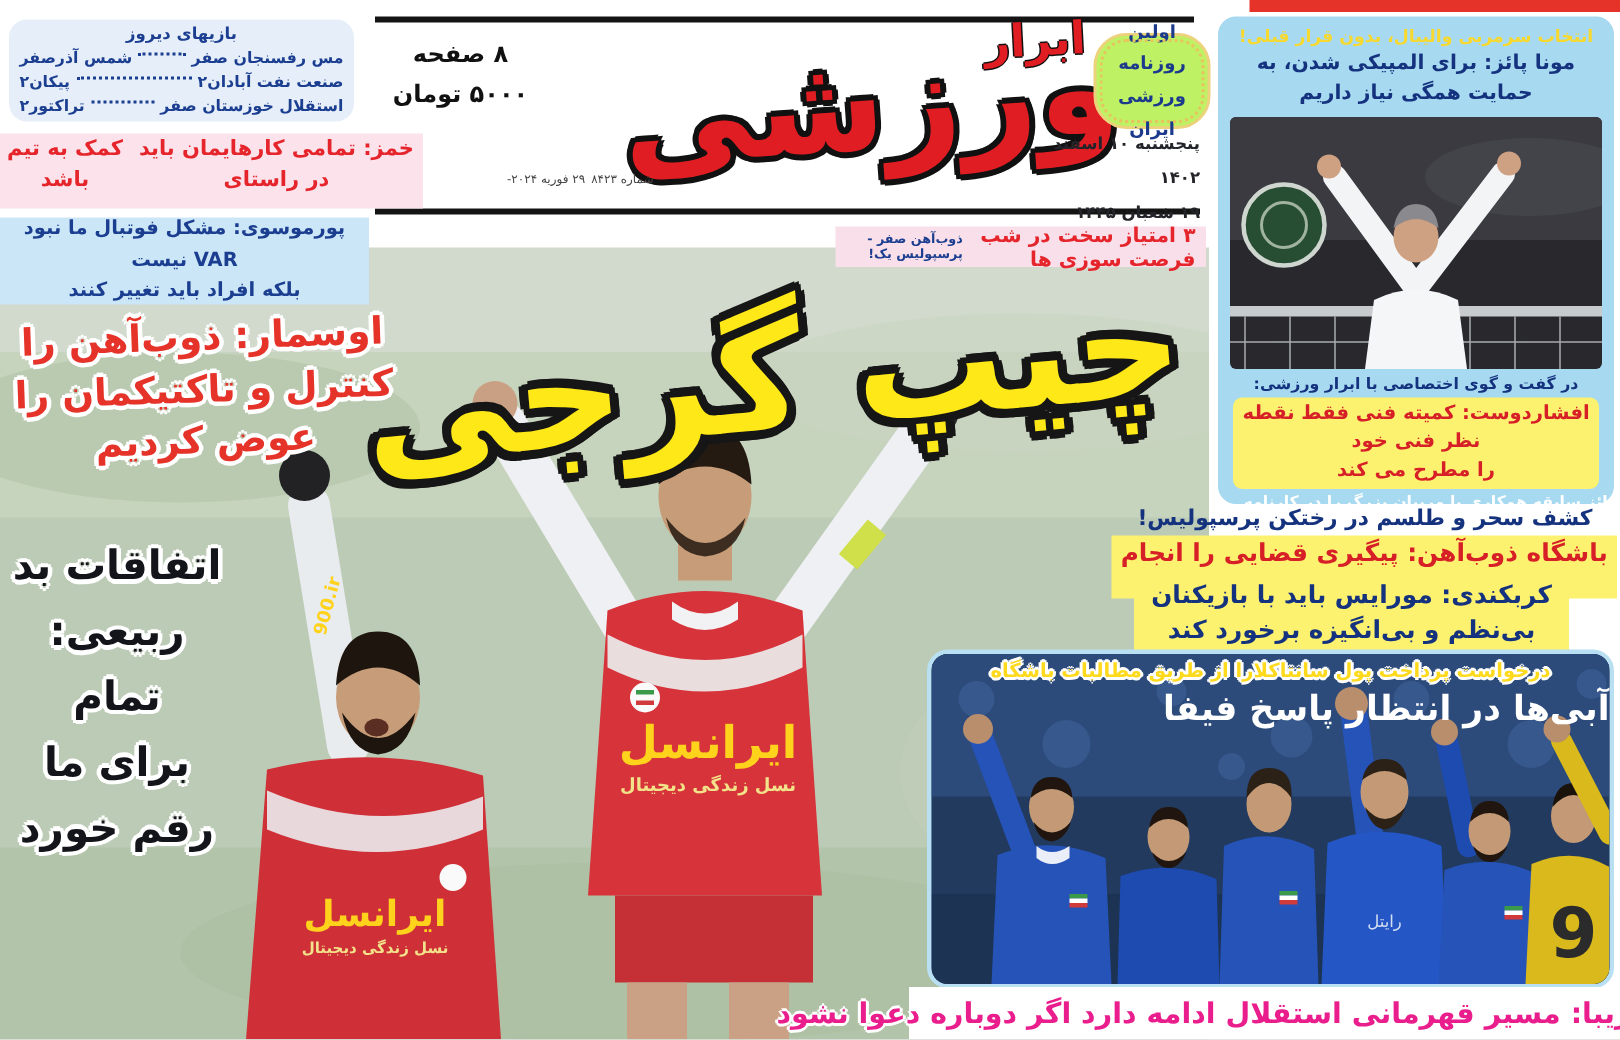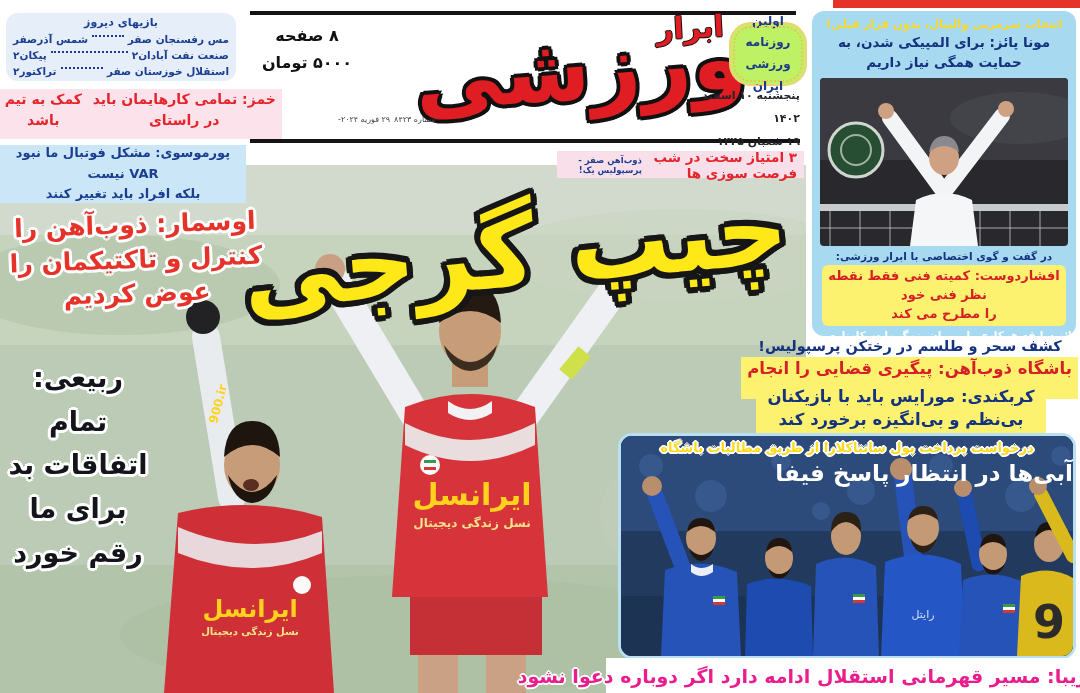--- a/index.html
+++ b/index.html
@@ -221,22 +221,22 @@
 
   <div class="abs headline rtl ob-big">چیپ گرجی</div>
 
   <div class="abs osmar rtl ow">
     <div>اوسمار: ذوب‌آهن را</div>
     <div>کنترل و تاکتیکمان را</div>
     <div>عوض کردیم</div>
   </div>
 
   <div class="abs rabiei rtl ow">
+    <div>اتفاقات بد</div>
     <div>ربیعی: تمام</div>
-    <div>اتفاقات بد</div>
     <div>برای ما</div>
     <div>رقم خورد</div>
   </div>
 
   <div class="abs top-red-bar"></div>
 
   <div class="abs badge rtl">
     <div>اولین روزنامه</div>
     <div>ورزشی ایران</div>
   </div>

